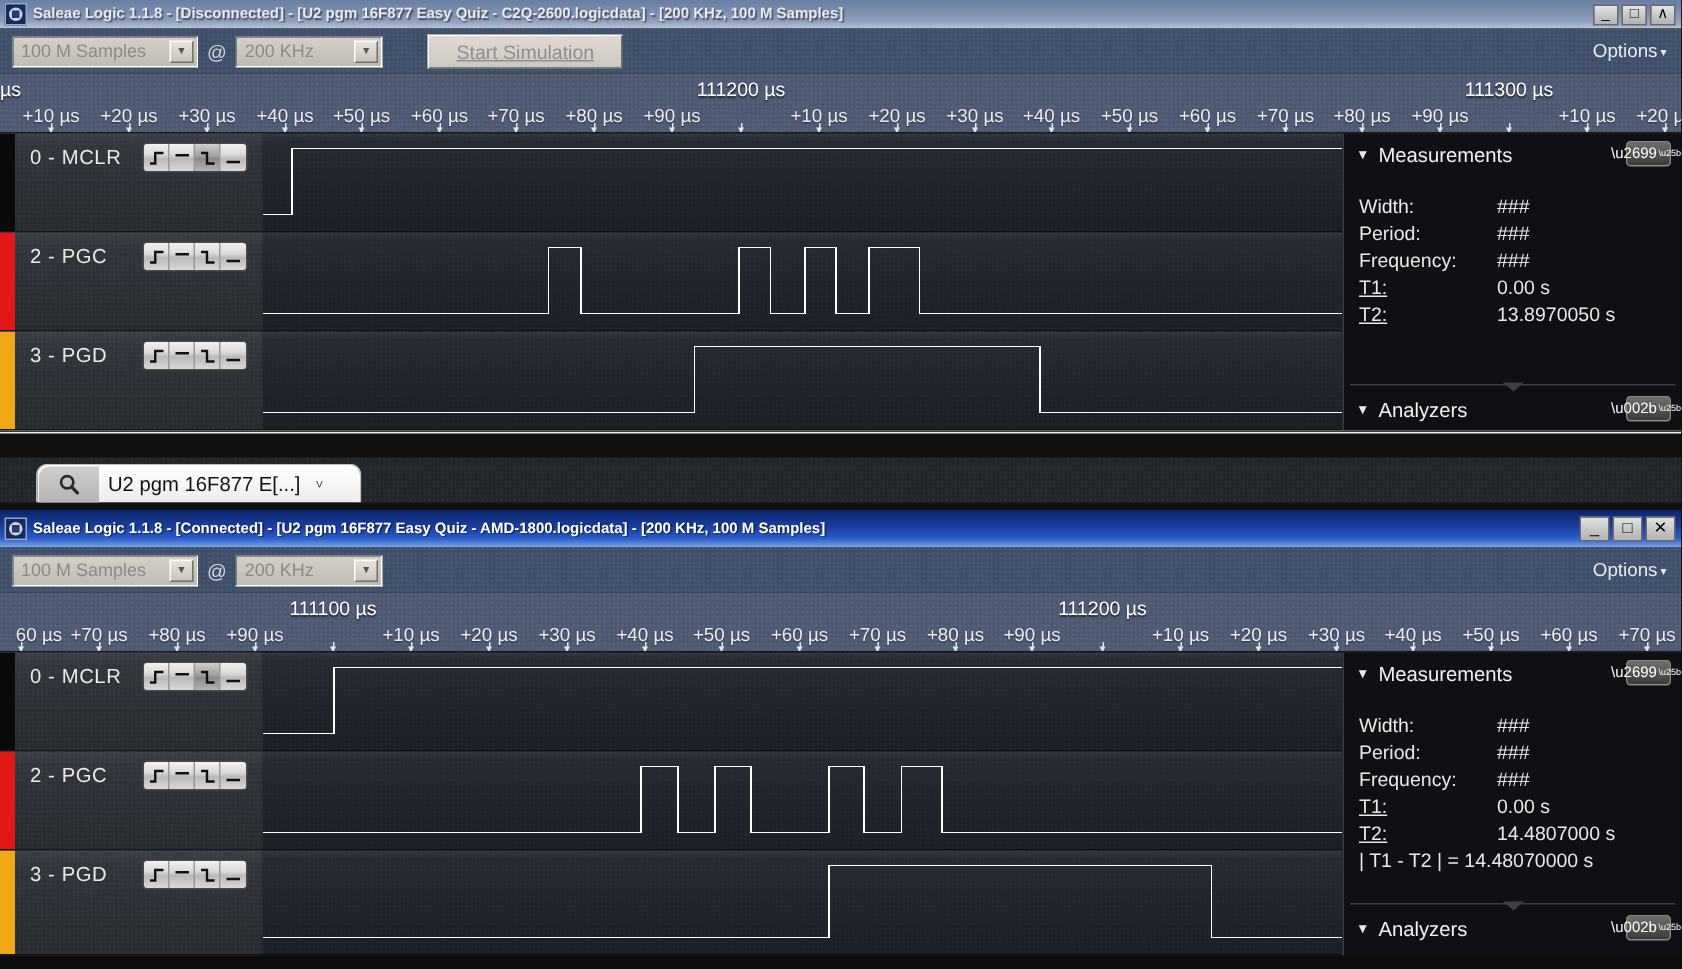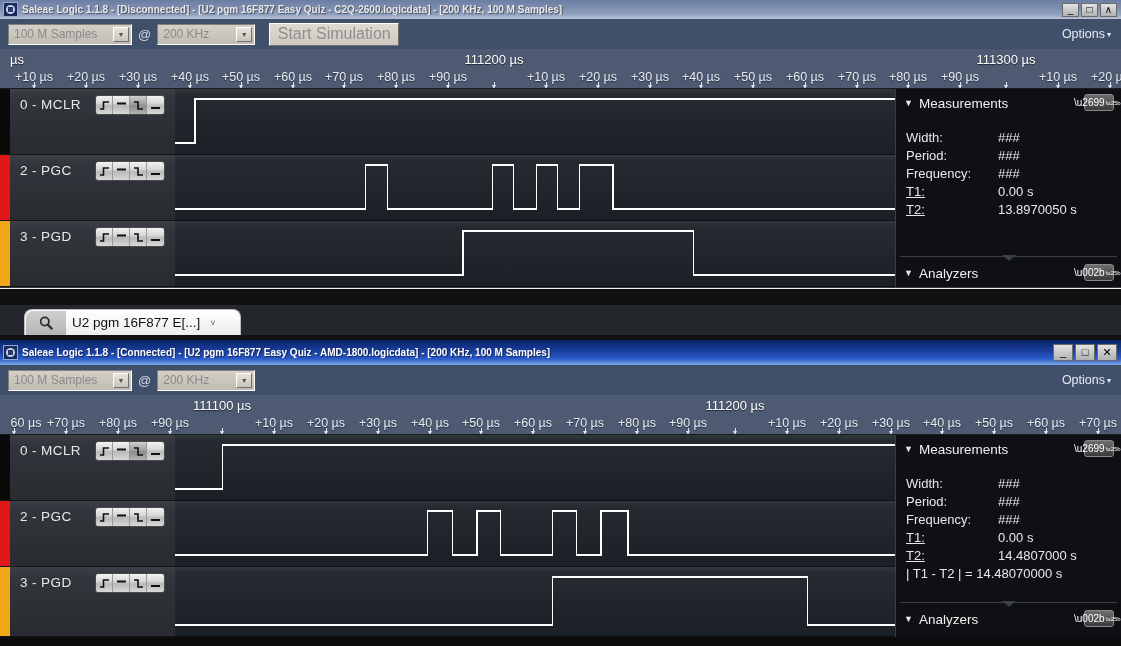--- a/index.html
+++ b/index.html
@@ -77,25 +77,25 @@
   .combo.w2 { width: 98px; }
   .combo-arrow {
     position: absolute; right: 2px; top: 2px; width: 16px; height: 15px;
     background: linear-gradient(to bottom,#e8e4dc,#c8c4bc);
     border: 1px solid; border-color: #ffffff #707070 #707070 #ffffff;
     display: flex; align-items: center; justify-content: center;
     font-size: 7px; color: #555;
   }
   .at-sign { color: #cfd6e2; font-size: 13px; margin: 0 6px; }
   .start-btn {
-    height: 23px; min-width: 130px; margin-left: 14px;
+    height: 23px; min-width: 130px; margin-left: 30px;
     background: linear-gradient(to bottom,#dedad2,#cdc9c1);
     border: 1px solid; border-color: #ffffff #6e6e6e #6e6e6e #ffffff;
-    color: #8e8e8e; font-size: 16px;
-    display: flex; align-items: center; justify-content: center;
+    color: #8e8e8e; font-size: 13px;
+    display: flex; align-items: center; justify-content: center; text-decoration: underline;
   }
   .options {
     position: absolute; right: 10px; top: 50%; transform: translateY(-50%);
     color: #e6ebf3; font-size: 12.5px; display: flex; align-items: center; gap: 2px;
   }
   .options .caret { font-size: 8px; }
 
   
   .ruler {
     height: 40px; position: relative;
@@ -274,21 +274,21 @@
         <span class="combo-arrow">▼</span>
       </div>
       <div class="start-btn">Start Simulation</div>
       <div class="options">
         <span>Options</span>
         <span class="caret">▾</span>
       </div>
     </div>
 
     <div class="ruler" id="ruler-top">
-        <div class="major" style="left: 10px; transform: none;">µs</div>
+        <div class="major" style="left: 0; transform: none;">µs</div>
         <div class="major" style="left: 494px;">111200 µs</div>
         <div class="major" style="left: 1006px;">111300 µs</div>
         <div class="minor" style="left: 34px;">+10 µs</div>
         <div class="minor" style="left: 86px;">+20 µs</div>
         <div class="minor" style="left: 138px;">+30 µs</div>
         <div class="minor" style="left: 190px;">+40 µs</div>
         <div class="minor" style="left: 241px;">+50 µs</div>
         <div class="minor" style="left: 293px;">+60 µs</div>
         <div class="minor" style="left: 344px;">+70 µs</div>
         <div class="minor" style="left: 396px;">+80 µs</div>

